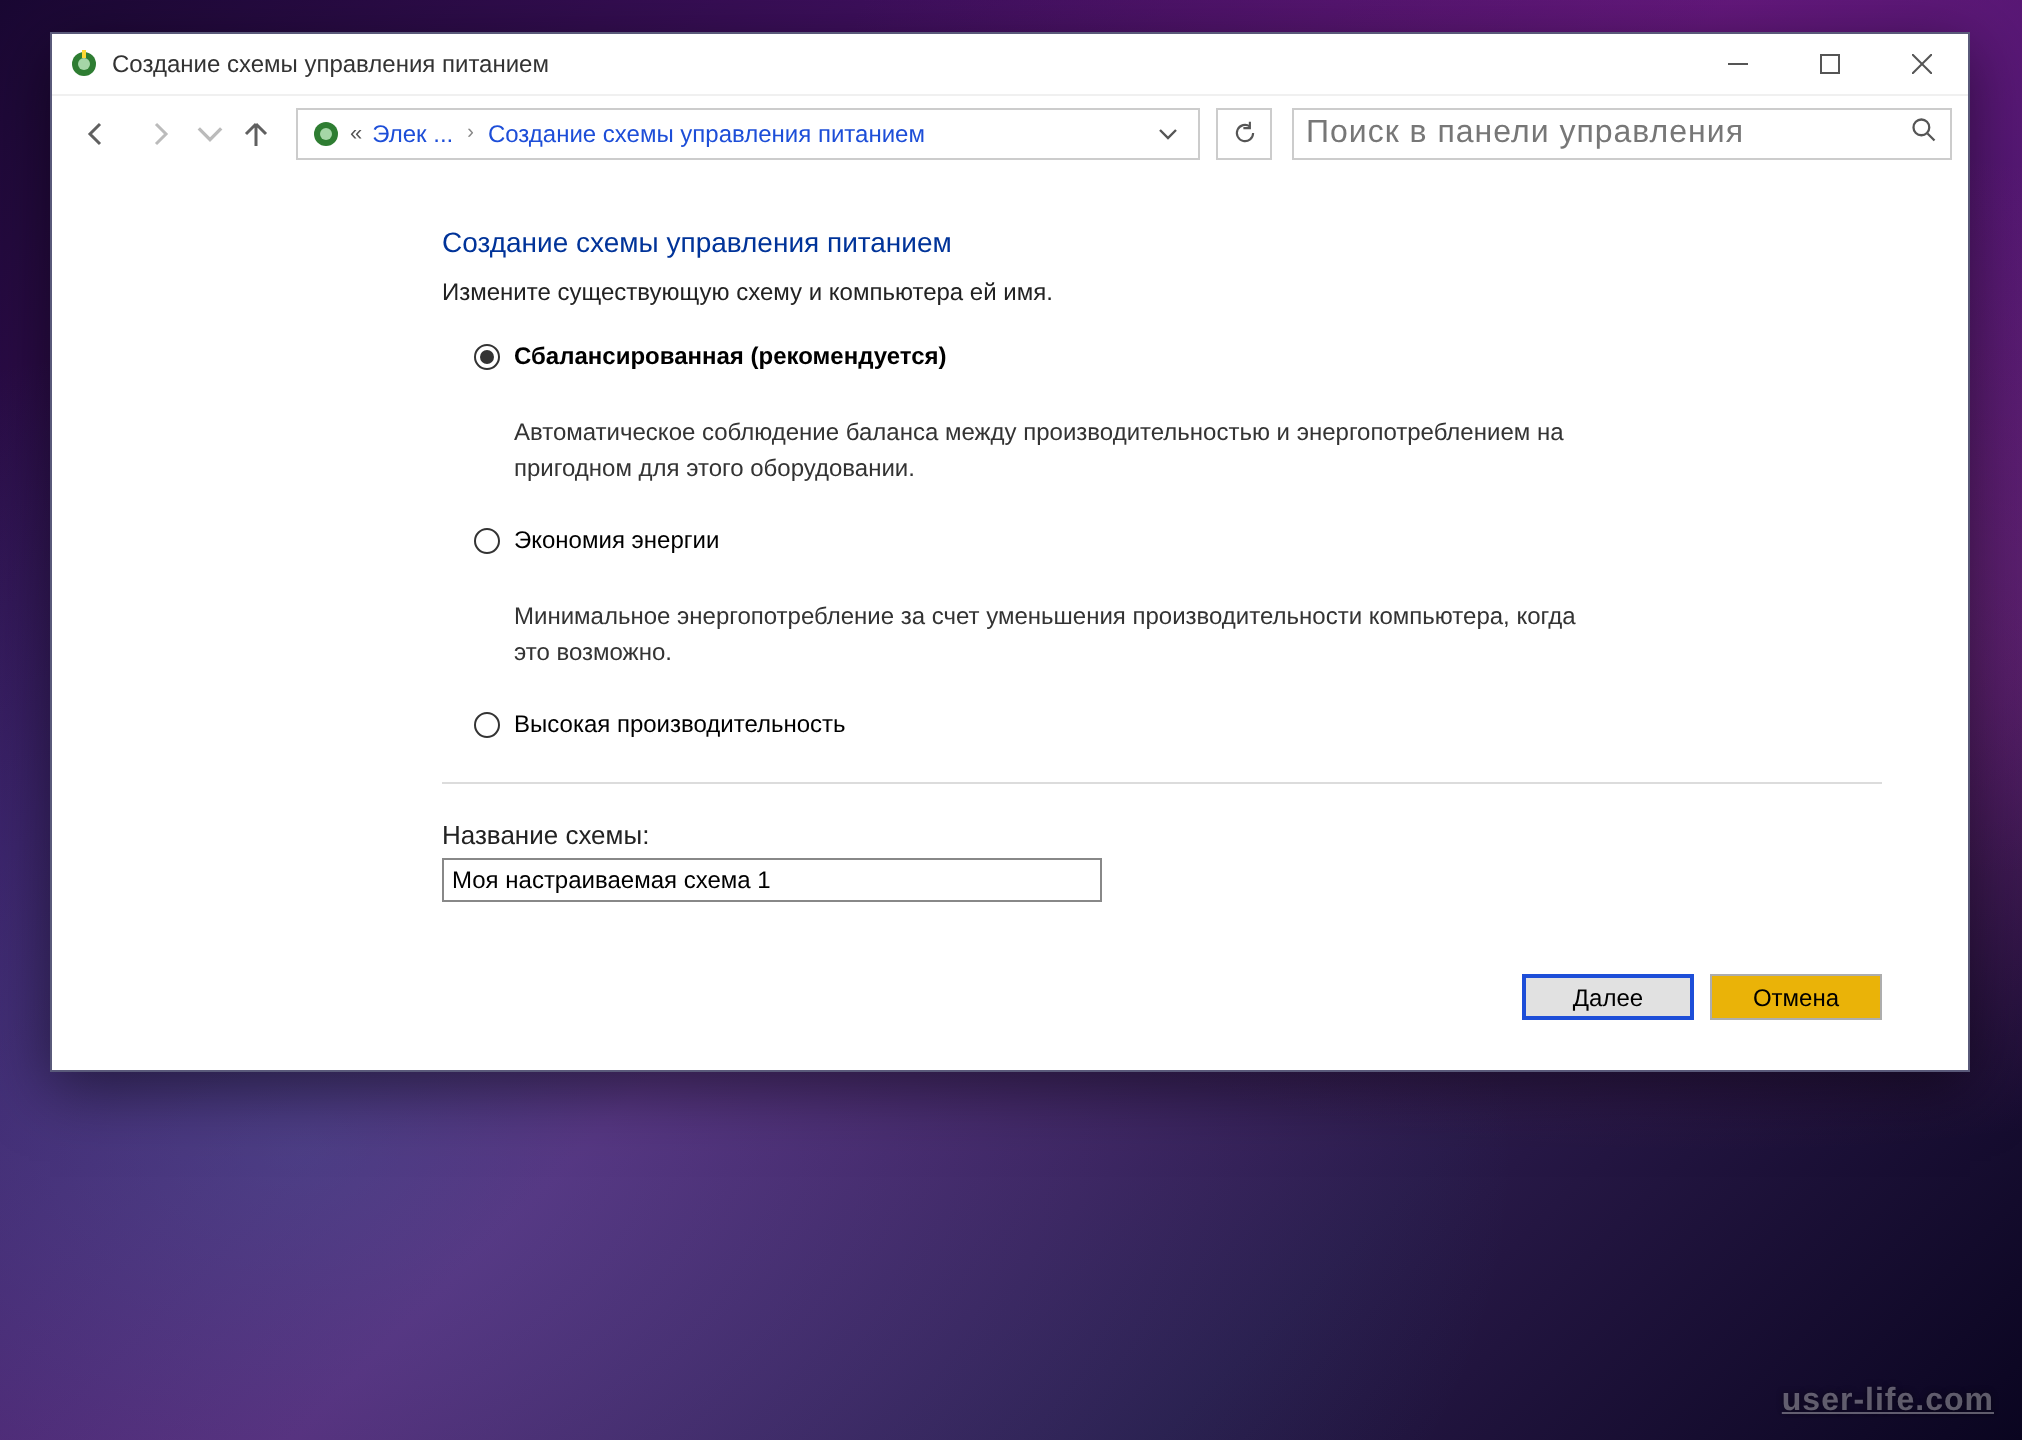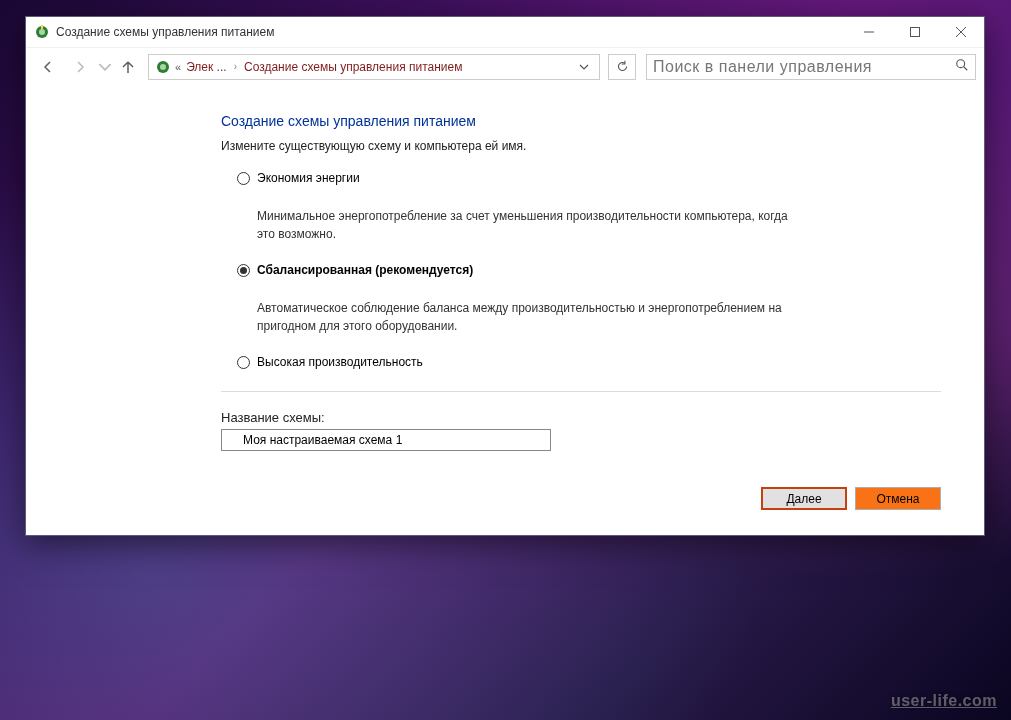--- a/index.html
+++ b/index.html
@@ -68,21 +68,21 @@
     height: 26px;
     border: 1px solid #cccccc;
     display: flex;
     align-items: center;
     padding: 0 4px;
     margin: 0 4px;
     background: #fff;
   }
   .bc-icon { width:16px;height:16px;margin:0 4px 0 2px;display:flex;align-items:center;justify-content:center;}
   .bc-chevrons { color:#555; font-size:11px; margin-right:2px;}
-  .bc-seg { color: #7f1d1d; font-size: 12px; padding: 0 3px;}
+  .bc-seg { color: #1d4ed8; font-size: 12px; padding: 0 3px;}
   .bc-sep { color: #888; padding: 0 4px; font-size:10px;}
   .bc-drop { margin-left: auto; width: 22px; color:#555; display:flex;align-items:center;justify-content:center;}
   .refresh-btn {
     width: 28px; height: 26px;
     border: 1px solid #cccccc;
     display:flex;align-items:center;justify-content:center;
     color:#555;
     margin-right: 6px;
   }
   .search-box {
@@ -148,44 +148,44 @@
     border: none;
     border-top: 1px solid #dcdcdc;
     margin: 12px 0 18px 0;
     width: 720px;
   }
   .field-label { font-size: 13px; color:#222; margin-bottom: 4px;}
   .text-input {
     width: 330px;
     height: 22px;
     border: 1px solid #888;
-    padding: 0 21px;
+    padding: 0 4px;
     font-size: 12px;
     font-family: inherit;
   }
   .button-row {
     display: flex;
     justify-content: flex-end;
     gap: 8px;
     margin-top: 36px;
     padding-right: 0px;
     width: 720px;
   }
   .btn {
     min-width: 86px;
     height: 23px;
     border: 1px solid #adadad;
-    background: #f97316;
+    background: #eab308;
     font-size: 12px;
     font-family: inherit;
     cursor: pointer;
     padding: 0 14px;
   }
   .btn.primary {
-    border: 2px solid #c2410c;
+    border: 2px solid #1d4ed8;
     background: #e1e1e1;
   }
   .watermark {
     position: absolute;
     right: 14px;
     bottom: 10px;
     color: rgba(255,255,255,0.35);
     font-size: 16px;
     font-weight: 600;
     letter-spacing: 0.5px;
@@ -287,32 +287,32 @@
   </div>
 
   <div class="content">
     <h1 class="page-title">Создание схемы управления питанием</h1>
     <div class="page-subtitle">Измените существующую схему и компьютера ей имя.</div>
 
     <div class="radio-group">
 
       <div class="radio-block">
         <div class="radio-item">
+          <span class="radio-circle checked"></span>
+          <span class="radio-label bold">Сбалансированная (рекомендуется)</span>
+        </div>
+        <div class="radio-desc">Автоматическое соблюдение баланса между производительностью и энергопотреблением на пригодном для этого оборудовании.</div>
+      </div>
+
+      <div class="radio-block">
+        <div class="radio-item">
           <span class="radio-circle"></span>
           <span class="radio-label">Экономия энергии</span>
         </div>
         <div class="radio-desc">Минимальное энергопотребление за счет уменьшения производительности компьютера, когда это возможно.</div>
-      </div>
-
-      <div class="radio-block">
-        <div class="radio-item">
-          <span class="radio-circle checked"></span>
-          <span class="radio-label bold">Сбалансированная (рекомендуется)</span>
-        </div>
-        <div class="radio-desc">Автоматическое соблюдение баланса между производительностью и энергопотреблением на пригодном для этого оборудовании.</div>
       </div>
 
       <div class="radio-block">
         <div class="radio-item">
           <span class="radio-circle"></span>
           <span class="radio-label">Высокая производительность</span>
         </div>
       </div>
 
     </div>

